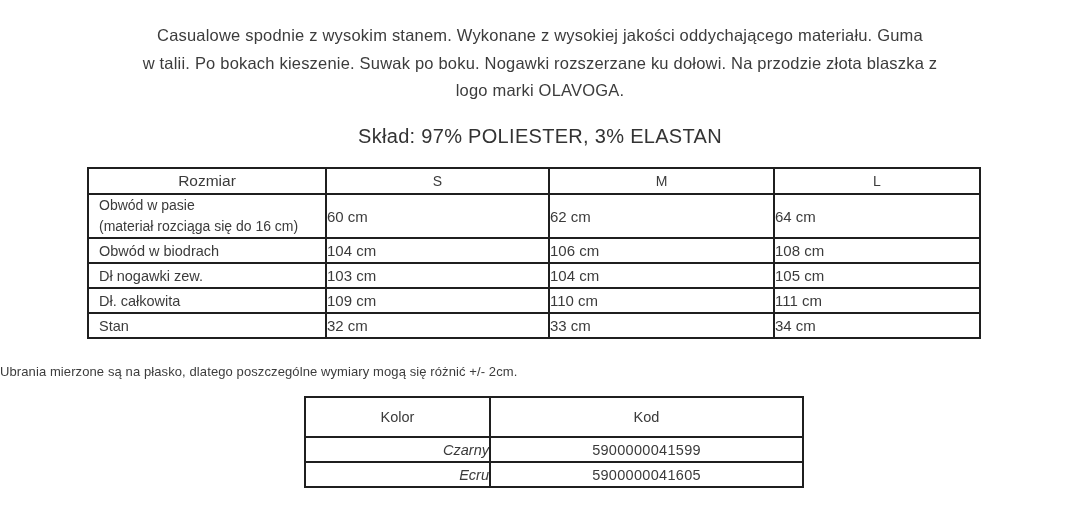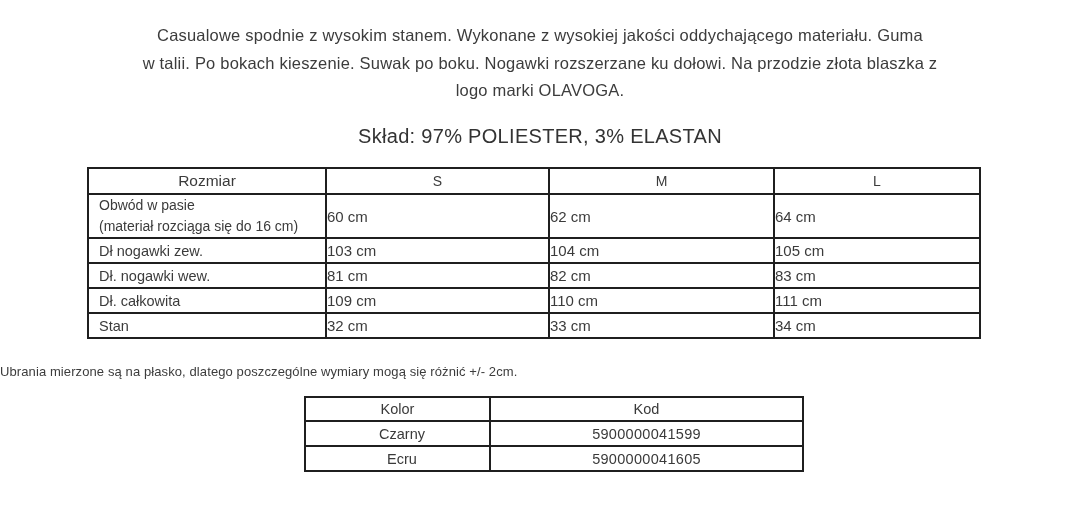--- a/index.html
+++ b/index.html
@@ -72,23 +72,23 @@
     color: #3c3c3c;
     letter-spacing: 0.1px;
   }
 
   .color-table {
     position: absolute;
     left: 304px;
     top: 396px;
     width: 498px;
   }
-  .color-table th { text-align: center; font-size: 14.5px; height: 24px; }
+  .color-table th { text-align: center; font-size: 14.5px; height: 40px; }
   .color-table td { font-size: 14.5px; height: 25px; }
-  .color-table .color-name { text-align: center; padding-left: 9px; }
+  .color-table .color-name { text-align: right; padding-left: 9px; font-style: italic; }
   .color-table .color-code { text-align: center; letter-spacing: 0.3px; }
 </style>
 </head>
 <body>
 
 <div class="page">
 
   <div class="description">
     <div>Casualowe spodnie z wysokim stanem. Wykonane z wysokiej jakości oddychającego materiału. Guma</div>
     <div>w talii. Po bokach kieszenie. Suwak po boku. Nogawki rozszerzane ku dołowi. Na przodzie złota blaszka z</div>
@@ -114,30 +114,30 @@
     <tr class="row-pasie">
       <td class="label-cell">
         <div>Obwód w pasie</div>
         <div>(materiał rozciąga się do 16 cm)</div>
       </td>
       <td class="val">60 cm</td>
       <td class="val">62 cm</td>
       <td class="val">64 cm</td>
     </tr>
     <tr>
+      <td class="label-cell">Obwód w biodrach</td>
+      <td class="val">104 cm</td>
+      <td class="val">106 cm</td>
+      <td class="val">108 cm</td>
+    </tr>
+    <tr>
       <td class="label-cell">Dł nogawki zew.</td>
       <td class="val">103 cm</td>
       <td class="val">104 cm</td>
       <td class="val">105 cm</td>
-    </tr>
-    <tr>
-      <td class="label-cell">Dł. nogawki wew.</td>
-      <td class="val">81 cm</td>
-      <td class="val">82 cm</td>
-      <td class="val">83 cm</td>
     </tr>
     <tr>
       <td class="label-cell">Dł. całkowita</td>
       <td class="val">109 cm</td>
       <td class="val">110 cm</td>
       <td class="val">111 cm</td>
     </tr>
     <tr>
       <td class="label-cell">Stan</td>
       <td class="val">32 cm</td>

